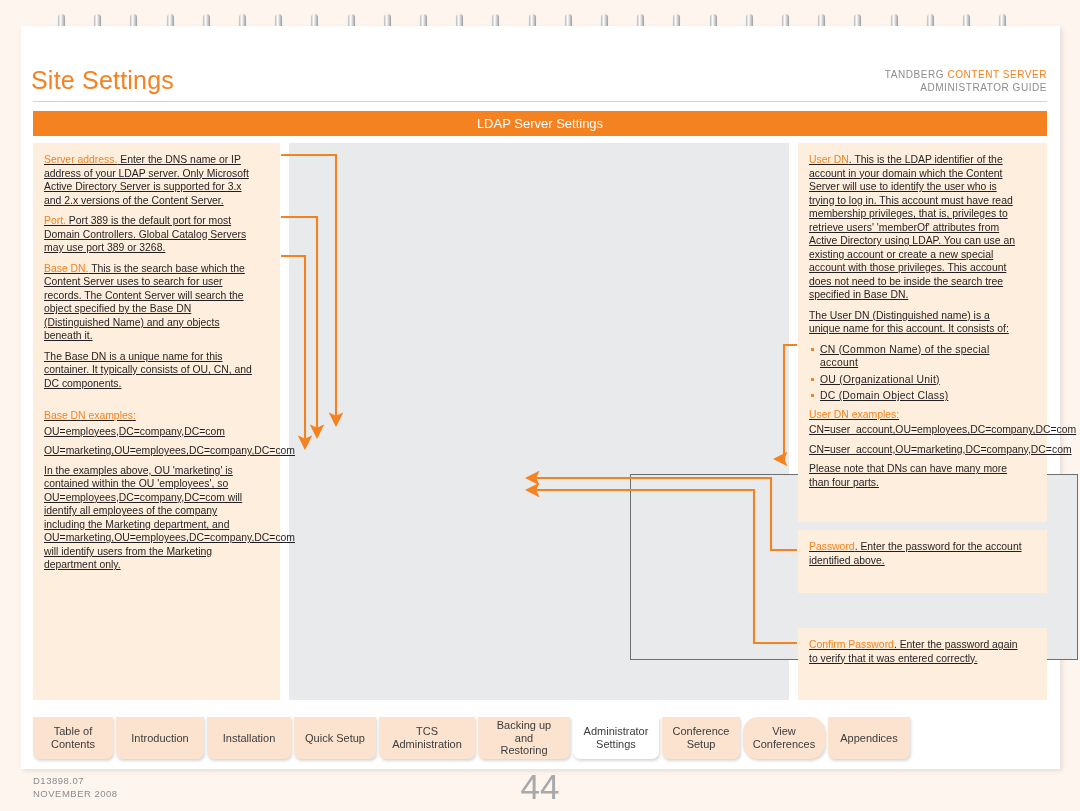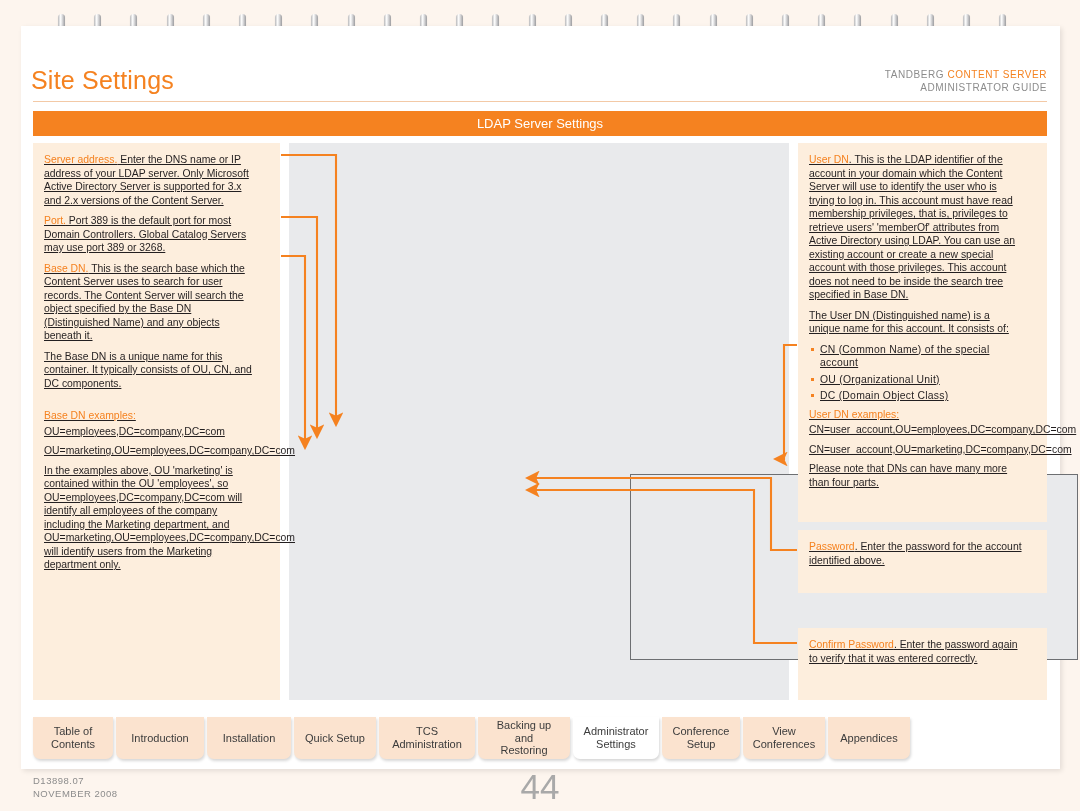--- a/index.html
+++ b/index.html
@@ -271,21 +271,21 @@
       </div>
       <div class="tab" style="width: 92px;">
         <span>Backing up and<br>Restoring</span>
       </div>
       <div class="tab active" style="width: 86px;">
         <span>Administrator<br>Settings</span>
       </div>
       <div class="tab" style="width: 78px;">
         <span>Conference<br>Setup</span>
       </div>
-      <div class="tab" style="width: 82px;">
+      <div class="tab" style="width: 82px; border-radius: 15px;">
         <span>View<br>Conferences</span>
       </div>
       <div class="tab" style="width: 82px;">
         <span>Appendices</span>
       </div>
     </div>
 
   <div id="doc-ref">
     <div>D13898.07</div>
     <div>NOVEMBER 2008</div>

